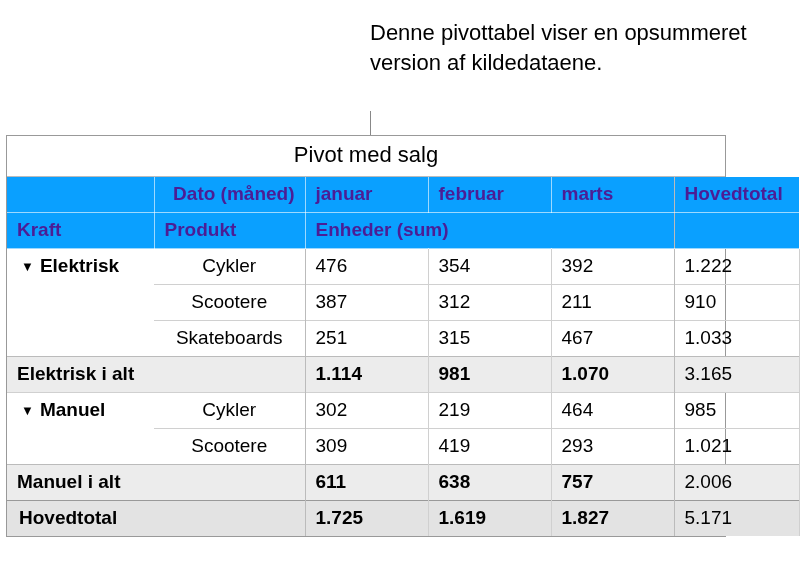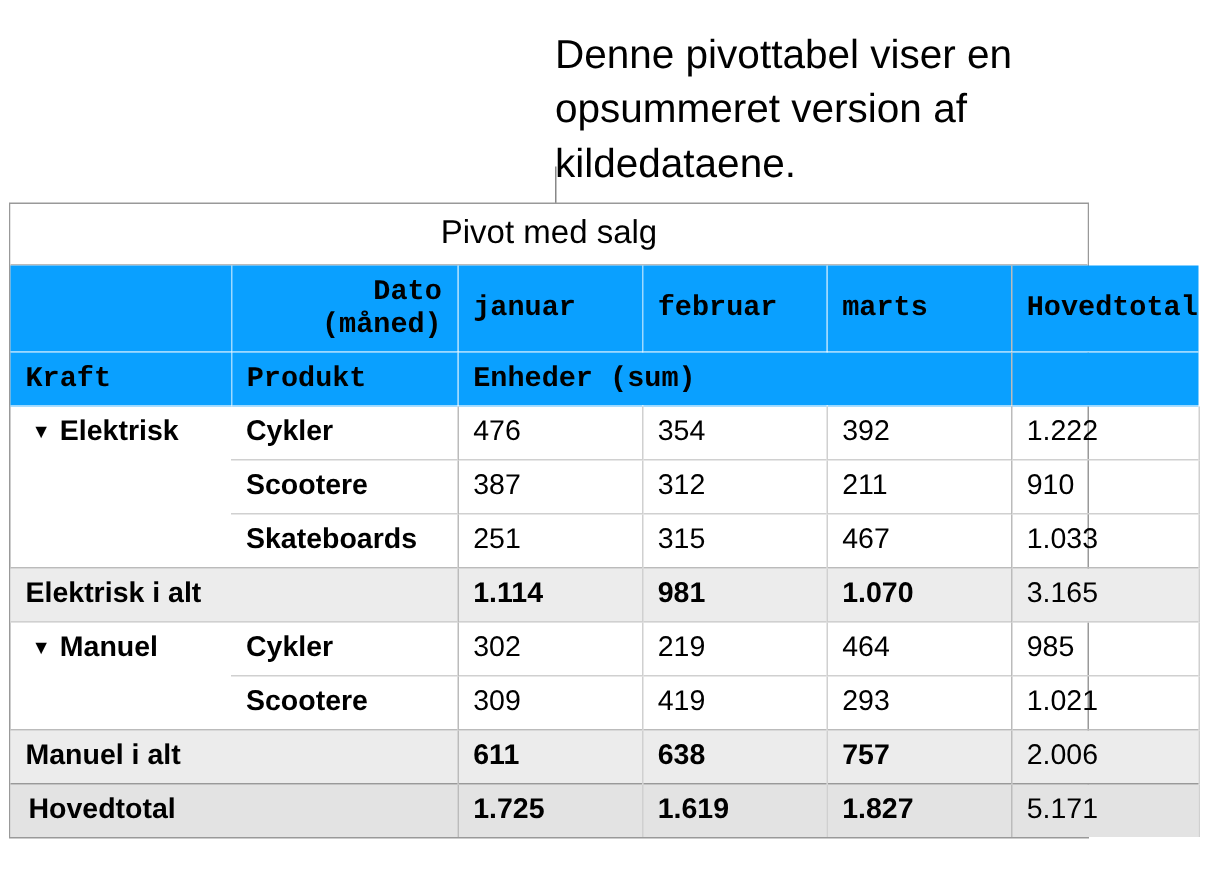--- a/index.html
+++ b/index.html
@@ -9,21 +9,21 @@
     font-family: -apple-system, Helvetica, Arial, sans-serif;
     background: #fff;
     width: 804px;
     height: 585px;
     position: relative;
   }
   .caption {
     position: absolute;
     left: 370px;
     top: 18px;
-    font-size: 27px;
+    font-size: 22px;
     line-height: 1.35;
     color: #000;
   }
   .callout-line {
     position: absolute;
     left: 370px;
     top: 111px;
     width: 1px;
     height: 26px;
     background: #888;
@@ -52,39 +52,38 @@
   col.c-m       { width: 123px; }
   col.c-total   { width: 125px; }
   th, td {
     font-size: 19px;
     padding: 6px 10px 7px;
     vertical-align: middle;
   }
   
   tr.hdr th {
     background: #0aa0ff;
-    color: #000000;
+    color: #4c1d95;
     font-weight: 700;
     text-align: left;
     border-right: 1px solid rgba(255,255,255,.6);
     border-bottom: 1px solid rgba(255,255,255,.6);
-    font-family: Liberation Mono, monospace;
   }
   tr.hdr th:last-child { border-right: none; }
   tr.hdr1 th.right-align { text-align: right; }
   tr.hdr2 th.enh { border-right: none; }
   
   tbody td {
     border-top: 1px solid #d0d0d0;
   }
   tbody tr:first-child td { border-top: none; }
   
   td.prod {
-    font-weight: 700;
-    text-align: left;
+    font-weight: 400;
+    text-align: center;
     border-right: 1px solid #bbb;
   }
   td.kraft {
     font-weight: 700;
     text-align: left;
     padding-left: 14px;
     border-right: none;
     vertical-align: top;
     white-space: nowrap;
   }

